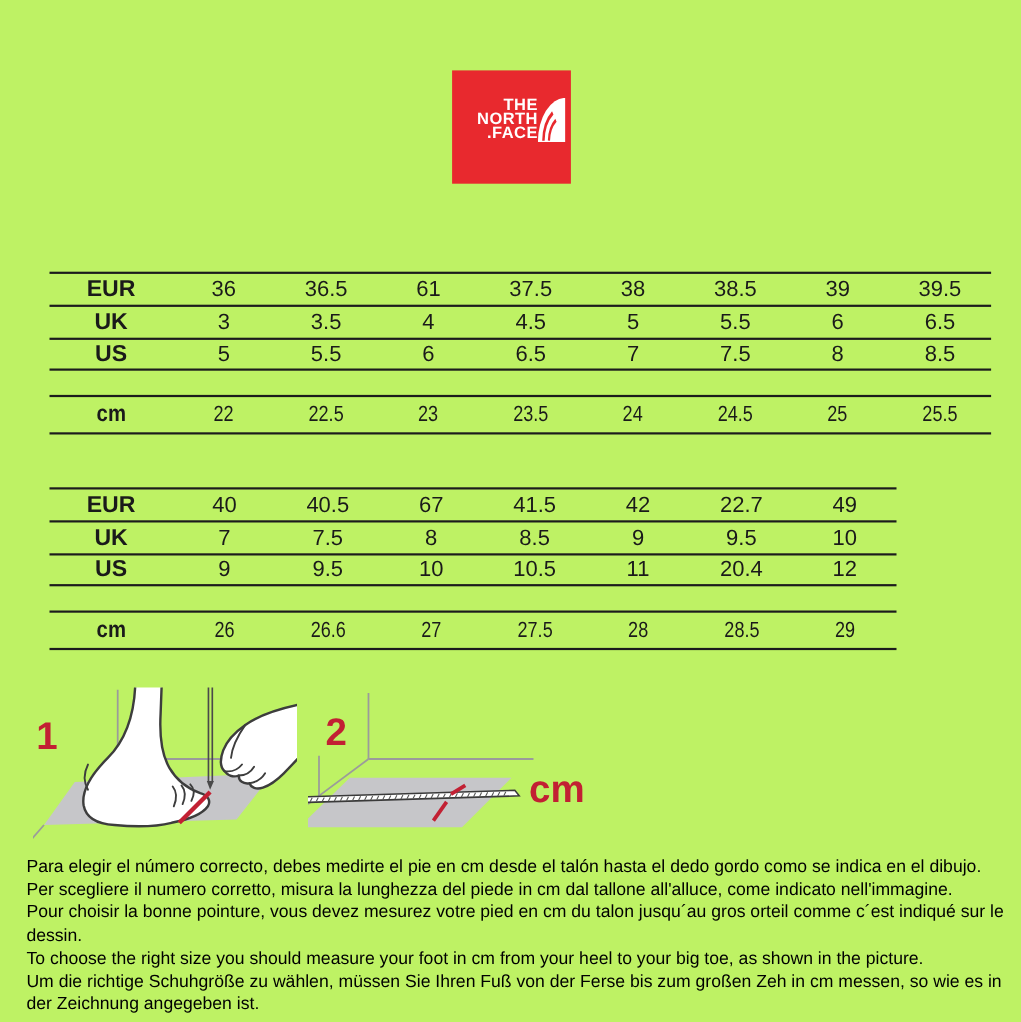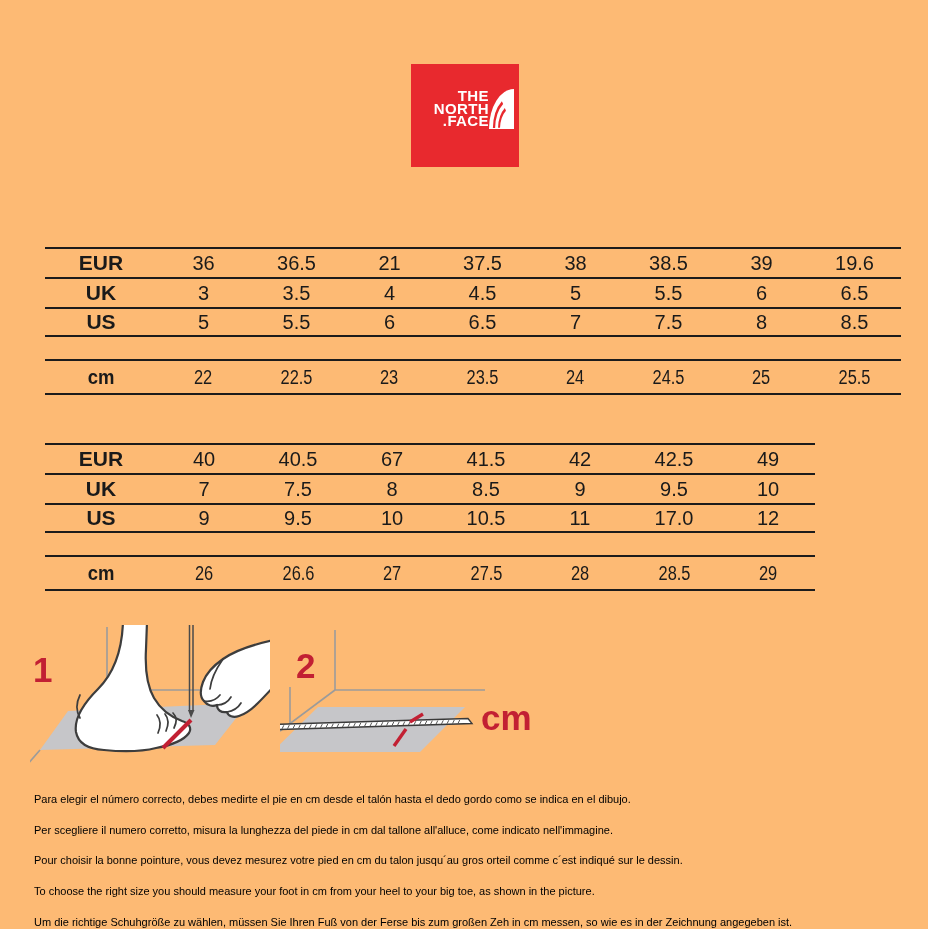--- a/index.html
+++ b/index.html
@@ -2,21 +2,21 @@
 <html style="--brand-red: #E8292E; --accent-red: #C22033; --mat-gray: #C6C6C9; --outline-dark: #3D3D3D; --wall-gray: #9B9B9B; --rule-black: #1C1C1C; --text-black: #1A1A1A;"><head>
 <meta charset="utf-8">
 <style>
   :root{
     --brand-red:#E8292E; --accent-red:#C22033; --mat-gray:#C6C6C9;
     --outline-dark:#3D3D3D; --wall-gray:#9B9B9B; --rule-black:#1C1C1C; --text-black:#1A1A1A;
   }
   *{box-sizing:border-box;}
   html,body{margin:0;padding:0;width:928px;height:929px;background:#fff;
     font-family:"Liberation Sans",sans-serif;}
-  .page{position:absolute;left:0;top:0;width:928px;height:929px;background:#fdba74;overflow:hidden;}
+  .page{position:absolute;left:0;top:0;width:928px;height:929px;background:#bef264;overflow:hidden;}
 
   
   .logo{position:absolute;left:411px;top:64px;width:108px;height:103px;background:var(--brand-red);}
   .logo-text{position:absolute;right:30px;top:26px;text-align:right;color:#fff;font-weight:700;
     font-size:15px;line-height:12.6px;letter-spacing:.4px;white-space:nowrap;}
   .logo-dome{position:absolute;right:5px;top:25px;width:25px;height:40px;}
 
   
   .size-table{position:absolute;left:45px;}
   #table1{top:247px;width:856px;}
@@ -49,21 +49,21 @@
   .foot{fill:#fff;stroke:var(--outline-dark);stroke-width:2.2;stroke-linejoin:round;stroke-linecap:round;}
   .s-detail{stroke:var(--outline-dark);stroke-width:1.7;fill:none;stroke-linecap:round;}
   .s-accent{stroke:var(--accent-red);stroke-width:4;fill:none;}
   .s-accent2{stroke:var(--accent-red);stroke-width:3.4;fill:none;}
   .s-pencil{stroke:#4a4a4a;stroke-width:1.5;}
   .ruler{fill:#fff;stroke:#3a3a3a;stroke-width:1.4;}
   .ticks{stroke:#555;stroke-width:1;fill:none;}
 
   
   .instructions{position:absolute;left:24px;top:779px;width:890px;}
-  .instructions p{margin:10px;font-size:11px;line-height:20.7px;color:#000;}
+  .instructions p{margin:0;font-size:16px;line-height:20.7px;color:#000;}
 </style>
 </head>
 <body>
 
 <div class="page">
 
   <div class="logo">
     <div class="logo-text">
       <div>THE</div>
       <div>NORTH</div>
@@ -81,36 +81,36 @@
         <div class="cell label">
           <span>EUR</span>
         </div>
         <div class="cell">
           <span>36</span>
         </div>
         <div class="cell">
           <span>36.5</span>
         </div>
         <div class="cell">
-          <span>21</span>
+          <span>61</span>
         </div>
         <div class="cell">
           <span>37.5</span>
         </div>
         <div class="cell">
           <span>38</span>
         </div>
         <div class="cell">
           <span>38.5</span>
         </div>
         <div class="cell">
           <span>39</span>
         </div>
         <div class="cell">
-          <span>19.6</span>
+          <span>39.5</span>
         </div>
       </div>
       <div class="trow data-row">
         <div class="cell label">
           <span>UK</span>
         </div>
         <div class="cell">
           <span>3</span>
         </div>
         <div class="cell">
@@ -209,21 +209,21 @@
         <div class="cell">
           <span>67</span>
         </div>
         <div class="cell">
           <span>41.5</span>
         </div>
         <div class="cell">
           <span>42</span>
         </div>
         <div class="cell">
-          <span>42.5</span>
+          <span>22.7</span>
         </div>
         <div class="cell">
           <span>49</span>
         </div>
       </div>
       <div class="trow data-row">
         <div class="cell label">
           <span>UK</span>
         </div>
         <div class="cell">
@@ -261,21 +261,21 @@
         <div class="cell">
           <span>10</span>
         </div>
         <div class="cell">
           <span>10.5</span>
         </div>
         <div class="cell">
           <span>11</span>
         </div>
         <div class="cell">
-          <span>17.0</span>
+          <span>20.4</span>
         </div>
         <div class="cell">
           <span>12</span>
         </div>
       </div>
       <div class="row-gap"></div>
       <div class="trow cm-row bb">
         <div class="cell label">
           <span>cm</span>
         </div>

